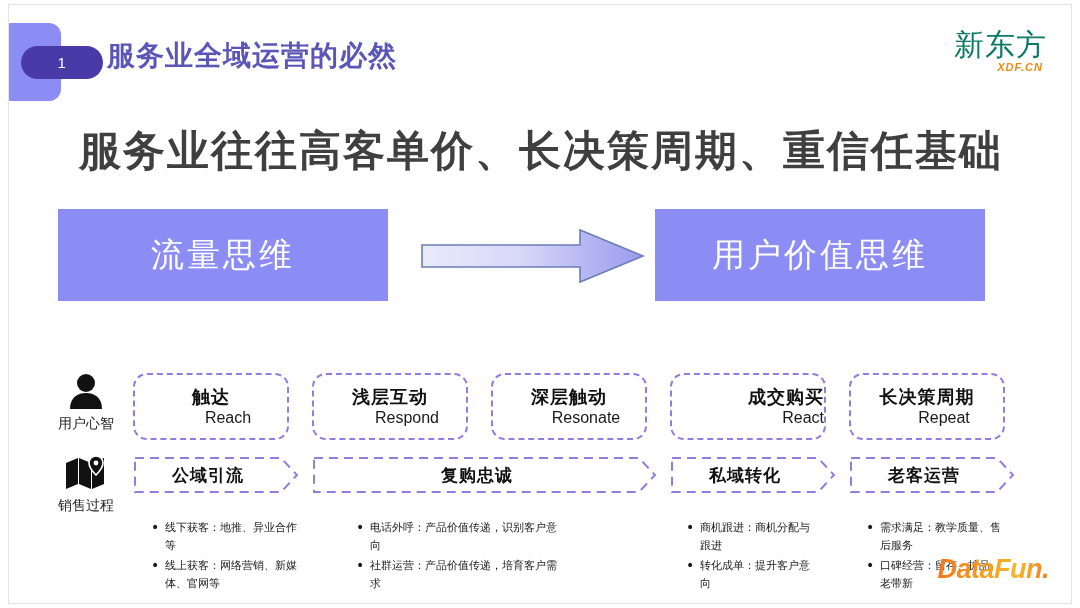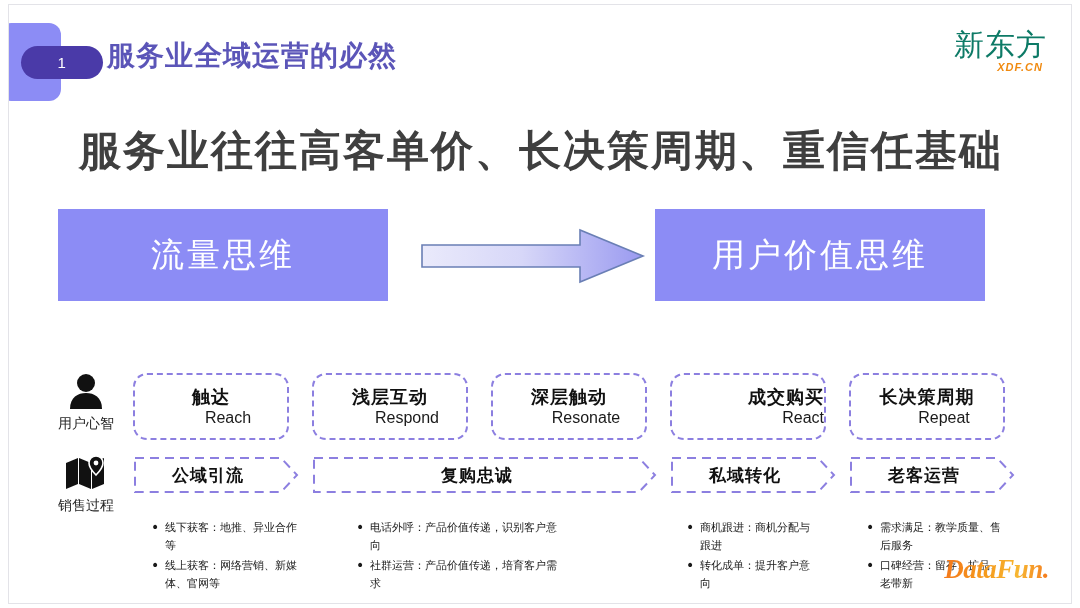--- a/index.html
+++ b/index.html
@@ -209,21 +209,21 @@
     position: absolute;
     right: 22px; bottom: 18px;
     font-size: 27px;
     font-weight: bold;
     font-style: italic;
     letter-spacing: -0.5px;
     background: linear-gradient(100deg, #F4761C 0%, #F59A1C 40%, #F7B733 70%, #F4761C 100%);
     -webkit-background-clip: text;
     background-clip: text;
     color: transparent;
-    font-family: Liberation Serif, serif;
+    font-family: Liberation Sans, sans-serif;
     margin-top: 40px;
   }
 </style>
 </head>
 <body>
 
 <div class="slide">
 
   <div class="hdr-block"></div>
   <div class="hdr-pill">1</div>

